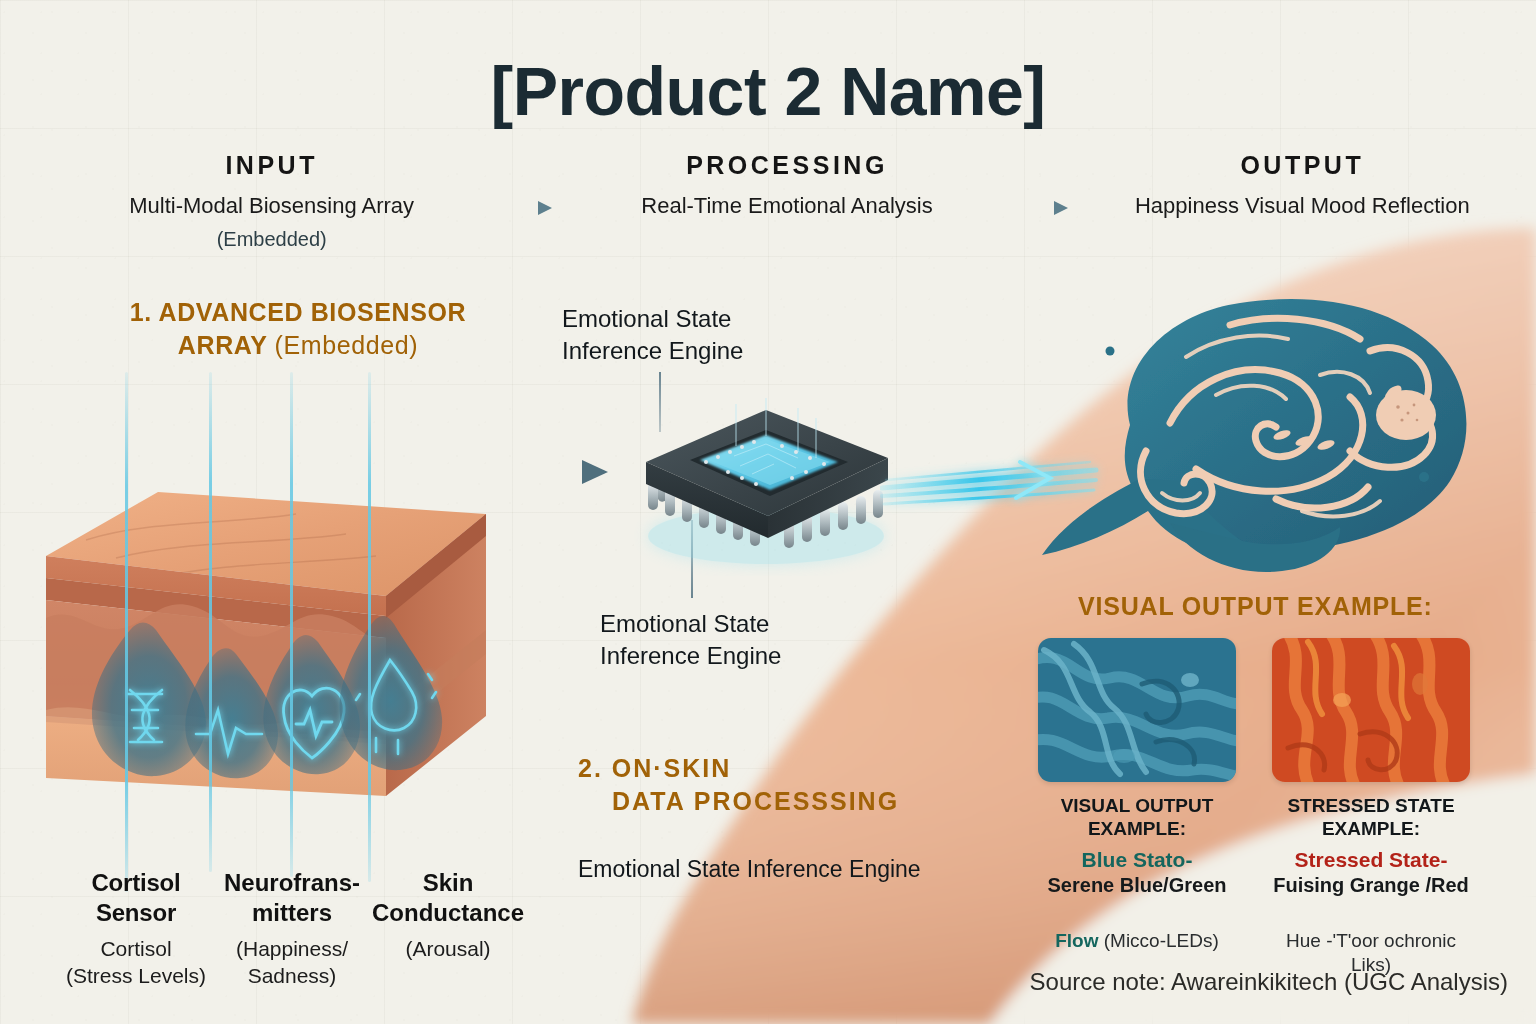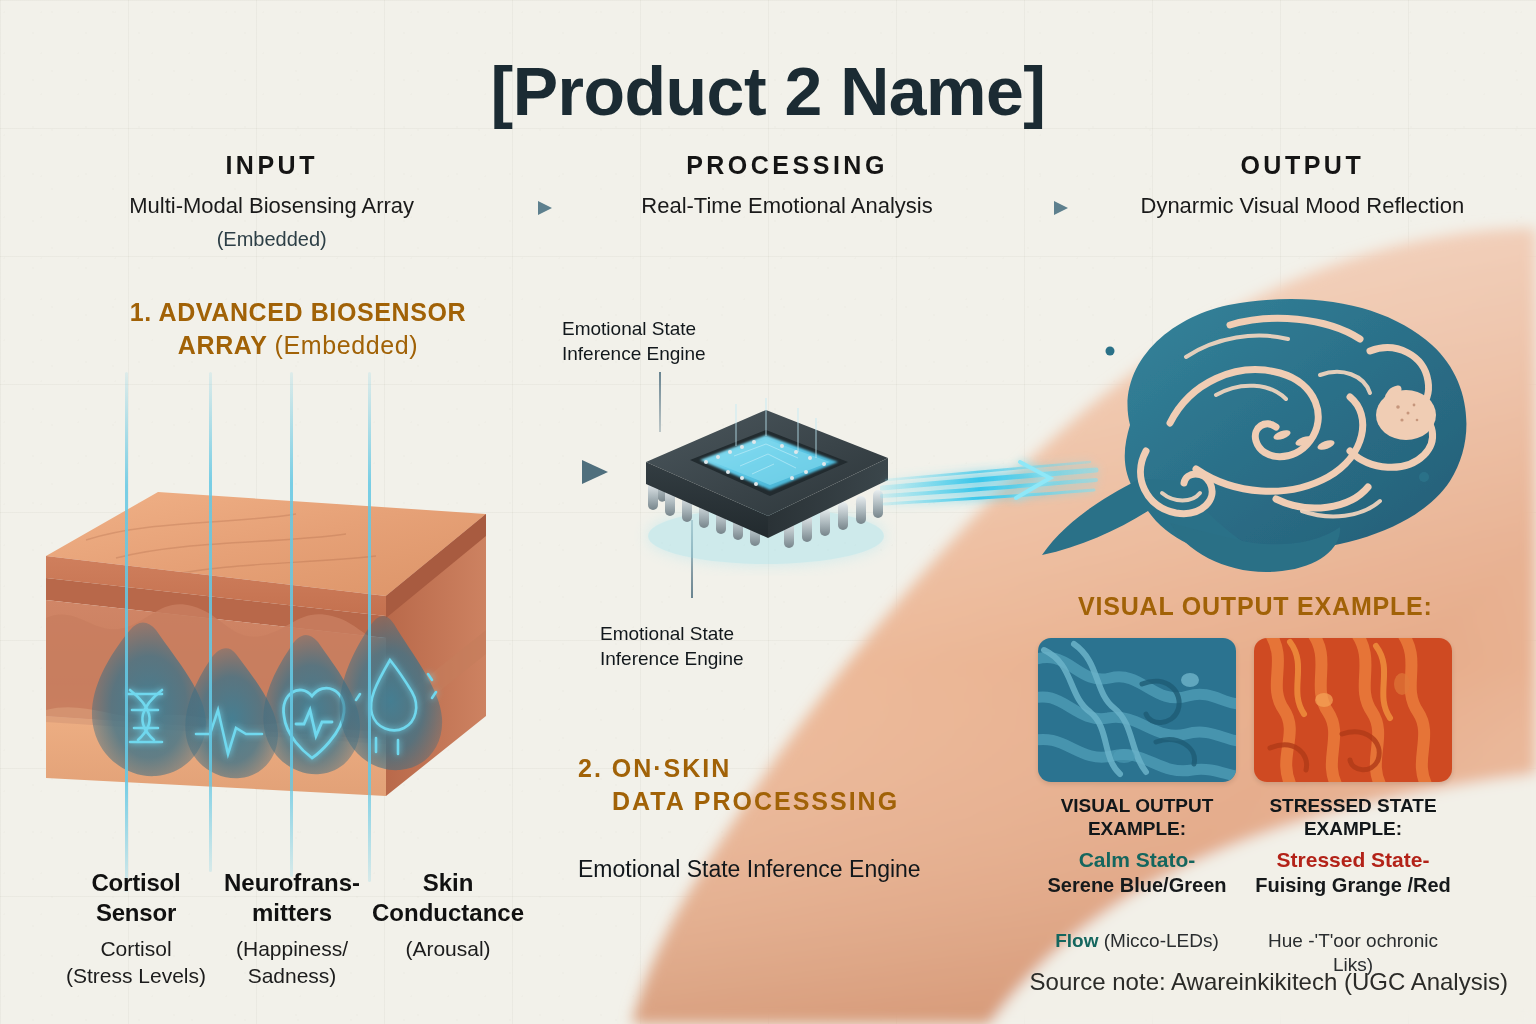--- a/index.html
+++ b/index.html
@@ -109,24 +109,23 @@
   .sec-head .thin { font-weight: 400; }
 
   #head-biosensor { top: 296px; left: 98px; width: 400px; text-align: center; }
   #head-processing { top: 752px; left: 578px; width: 400px; letter-spacing: 2px; }
   #head-processing .l2 { display: block; padding-left: 34px; }
   #head-visual-output { top: 590px; left: 1078px; letter-spacing: .8px; }
 
   .callout {
     position: absolute;
     z-index: 20;
-    font-size: 19px;
+    font-size: 24px;
     color: #12181c;
     line-height: 1.33;
-    margin-top: 13px;
   }
   #callout-top { top: 303px; left: 562px; }
   #callout-bottom { top: 608px; left: 600px; }
   #processing-caption {
     position: absolute;
     top: 856px; left: 578px;
     z-index: 20;
     font-size: 23px;
     color: #11171b;
     text-align: center;
@@ -211,21 +210,21 @@
     left: 1020px; top: 255px;
     width: 470px; height: 340px;
     z-index: 9;
   }
 
   
   .swatches {
     position: absolute;
     top: 638px; left: 1038px;
     display: flex;
-    gap: 18px;
+    gap: 36px;
     z-index: 20;
   }
   .swatch-col { width: 198px; }
   .swatch-tile {
     width: 198px; height: 144px;
     border-radius: 13px;
     position: relative;
     overflow: hidden;
     box-shadow: 0 2px 5px rgba(0,0,0,.12);
   }
@@ -640,21 +639,21 @@
               <stop offset="100%" stop-color="#5e808e"></stop>
           </linearGradient>
         </defs>
         <line x1="0" y1="12" x2="36" y2="12" stroke="url(#hArrow2)" stroke-width="3"></line>
         <polygon points="33,5 47,12 33,19" fill="#5e808e"></polygon>
       </svg>
     </div>
 
     <div class="stage">
       <div class="stage-kicker">OUTPUT</div>
-      <div class="stage-desc">Dynarmic Visual Mood Reflection</div>
+      <div class="stage-desc">Happiness Visual Mood Reflection</div>
       <div class="stage-sub"></div>
     </div>
   </div>
 
   <div class="sec-head" id="head-biosensor">
     <span>1. ADVANCED BIOSENSOR</span><br>
     <span>ARRAY</span>
     <span class="thin">(Embedded)</span>
   </div>
 
@@ -728,21 +727,21 @@
           </g>
           <ellipse cx="152" cy="42" rx="9" ry="7" fill="#79bdd2" opacity=".7"></ellipse>
           <ellipse cx="86" cy="118" rx="11" ry="7" fill="#4f9cb5" opacity=".6"></ellipse>
         </svg>
       </div>
       <div class="swatch-cap">
         <div class="cap-head">
           <span>VISUAL OUTPUT</span><br>
           <span>EXAMPLE:</span>
         </div>
-        <span class="cap-state cap-calm">Calm Stato-</span>
+        <span class="cap-state cap-calm">Blue Stato-</span>
         <span class="cap-desc cap-calm">Serene Blue/Green</span>
         <span class="cap-note">
           <b class="cap-calm">Flow</b><span> (Micco-LEDs)</span>
         </span>
       </div>
     </div>
 
     <div class="swatch-col">
       <div class="swatch-tile">
         <svg width="198" height="144" viewBox="0 0 198 144" preserveAspectRatio="none">

